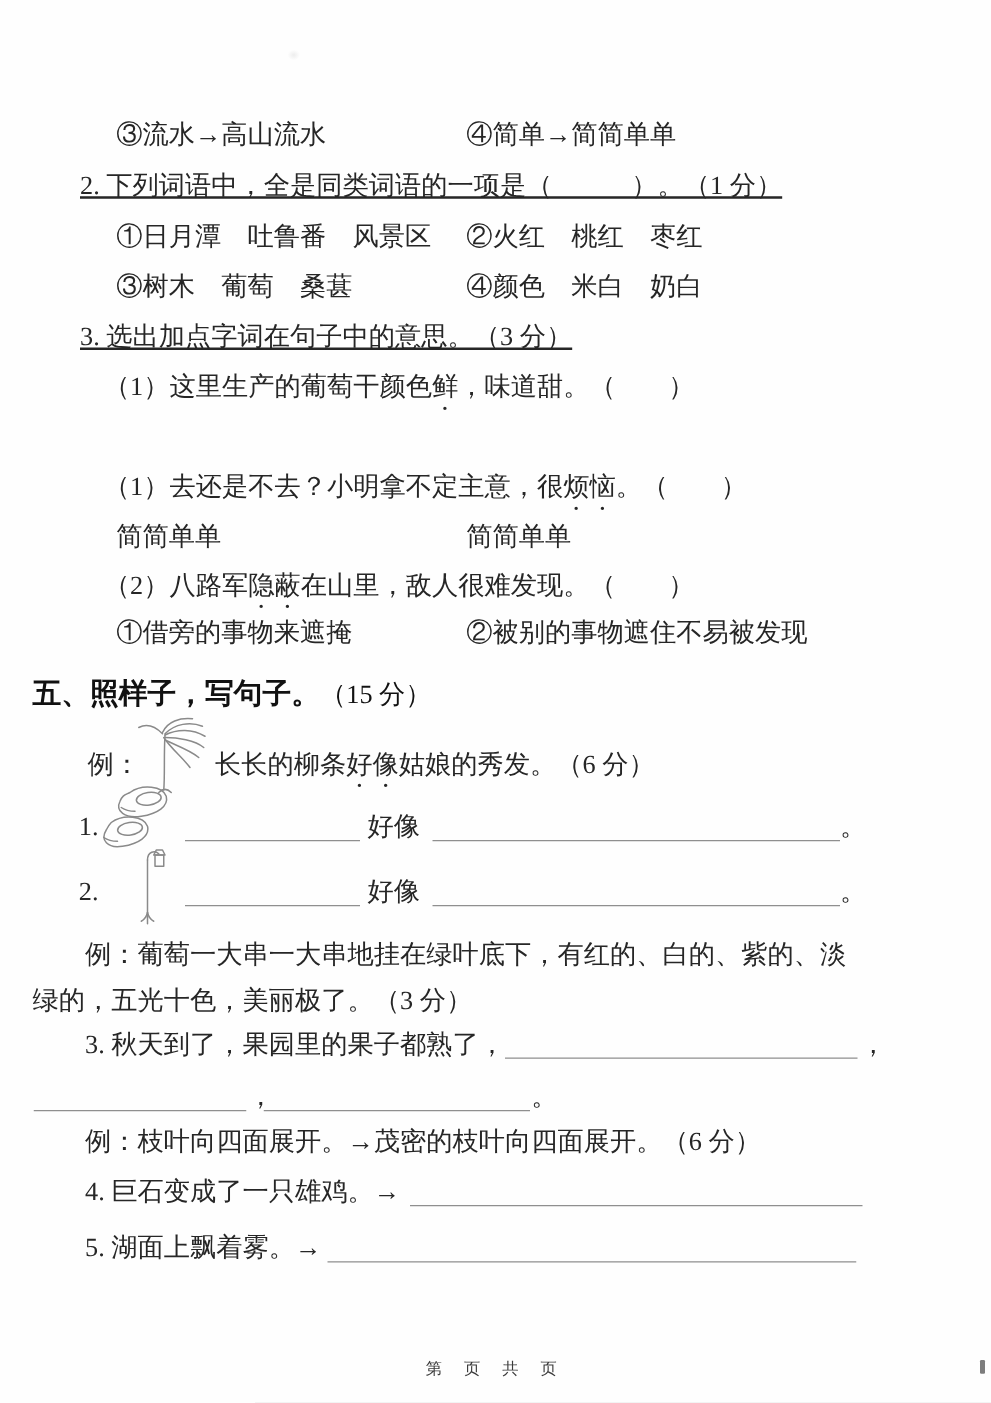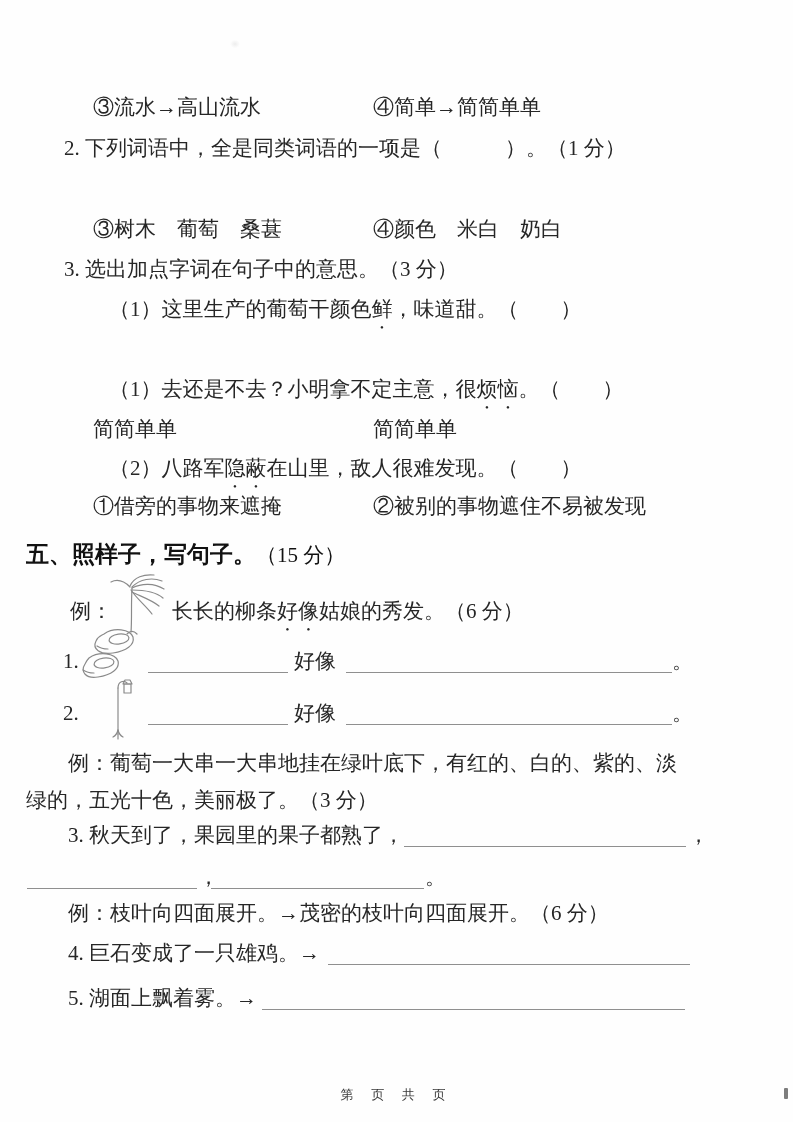--- a/index.html
+++ b/index.html
@@ -12,22 +12,22 @@
     font-family:"Liberation Serif","DejaVu Serif",serif;
     color:#262626;
   }
   .row{
     position:absolute;left:0;width:100%;height:30px;
     font-size:21px;line-height:30px;white-space:nowrap;
   }
   .abs{position:absolute;top:0;line-height:30px;}
   .c1{left:93px;}
   .c2{left:373px;}
-  .stem{left:64px;}
-  .sub{left:109px;}
+  .stem{left:64px;text-decoration:underline;}
+  .sub{left:83px;}
   .blank{
     position:absolute;top:3px;height:23px;
     border-bottom:1px solid #8f8f8f;
   }
   .emdot{
     -webkit-text-emphasis:filled dot;
     -webkit-text-emphasis-position:under right;
     text-emphasis:filled dot;
     text-emphasis-position:under right;
   }
@@ -65,20 +65,24 @@
 
 <div class="page">
 
   <div class="row" style="top:92px">
     <span class="abs c1">③流水→高山流水</span>
     <span class="abs c2">④简单→简简单单</span>
   </div>
 
   <div class="row" style="top:133px">
     <span class="abs stem">2. 下列词语中，全是同类词语的一项是（　　　）。（1 分）</span>
+  </div>
+  <div class="row" style="top:174px">
+    <span class="abs c1">①日月潭　吐鲁番　风景区</span>
+    <span class="abs c2">②火红　桃红　枣红</span>
   </div>
   <div class="row" style="top:214px">
     <span class="abs c1">③树木　葡萄　桑葚</span>
     <span class="abs c2">④颜色　米白　奶白</span>
   </div>
 
   <div class="row" style="top:254px">
     <span class="abs stem">3. 选出加点字词在句子中的意思。（3 分）</span>
   </div>
 

